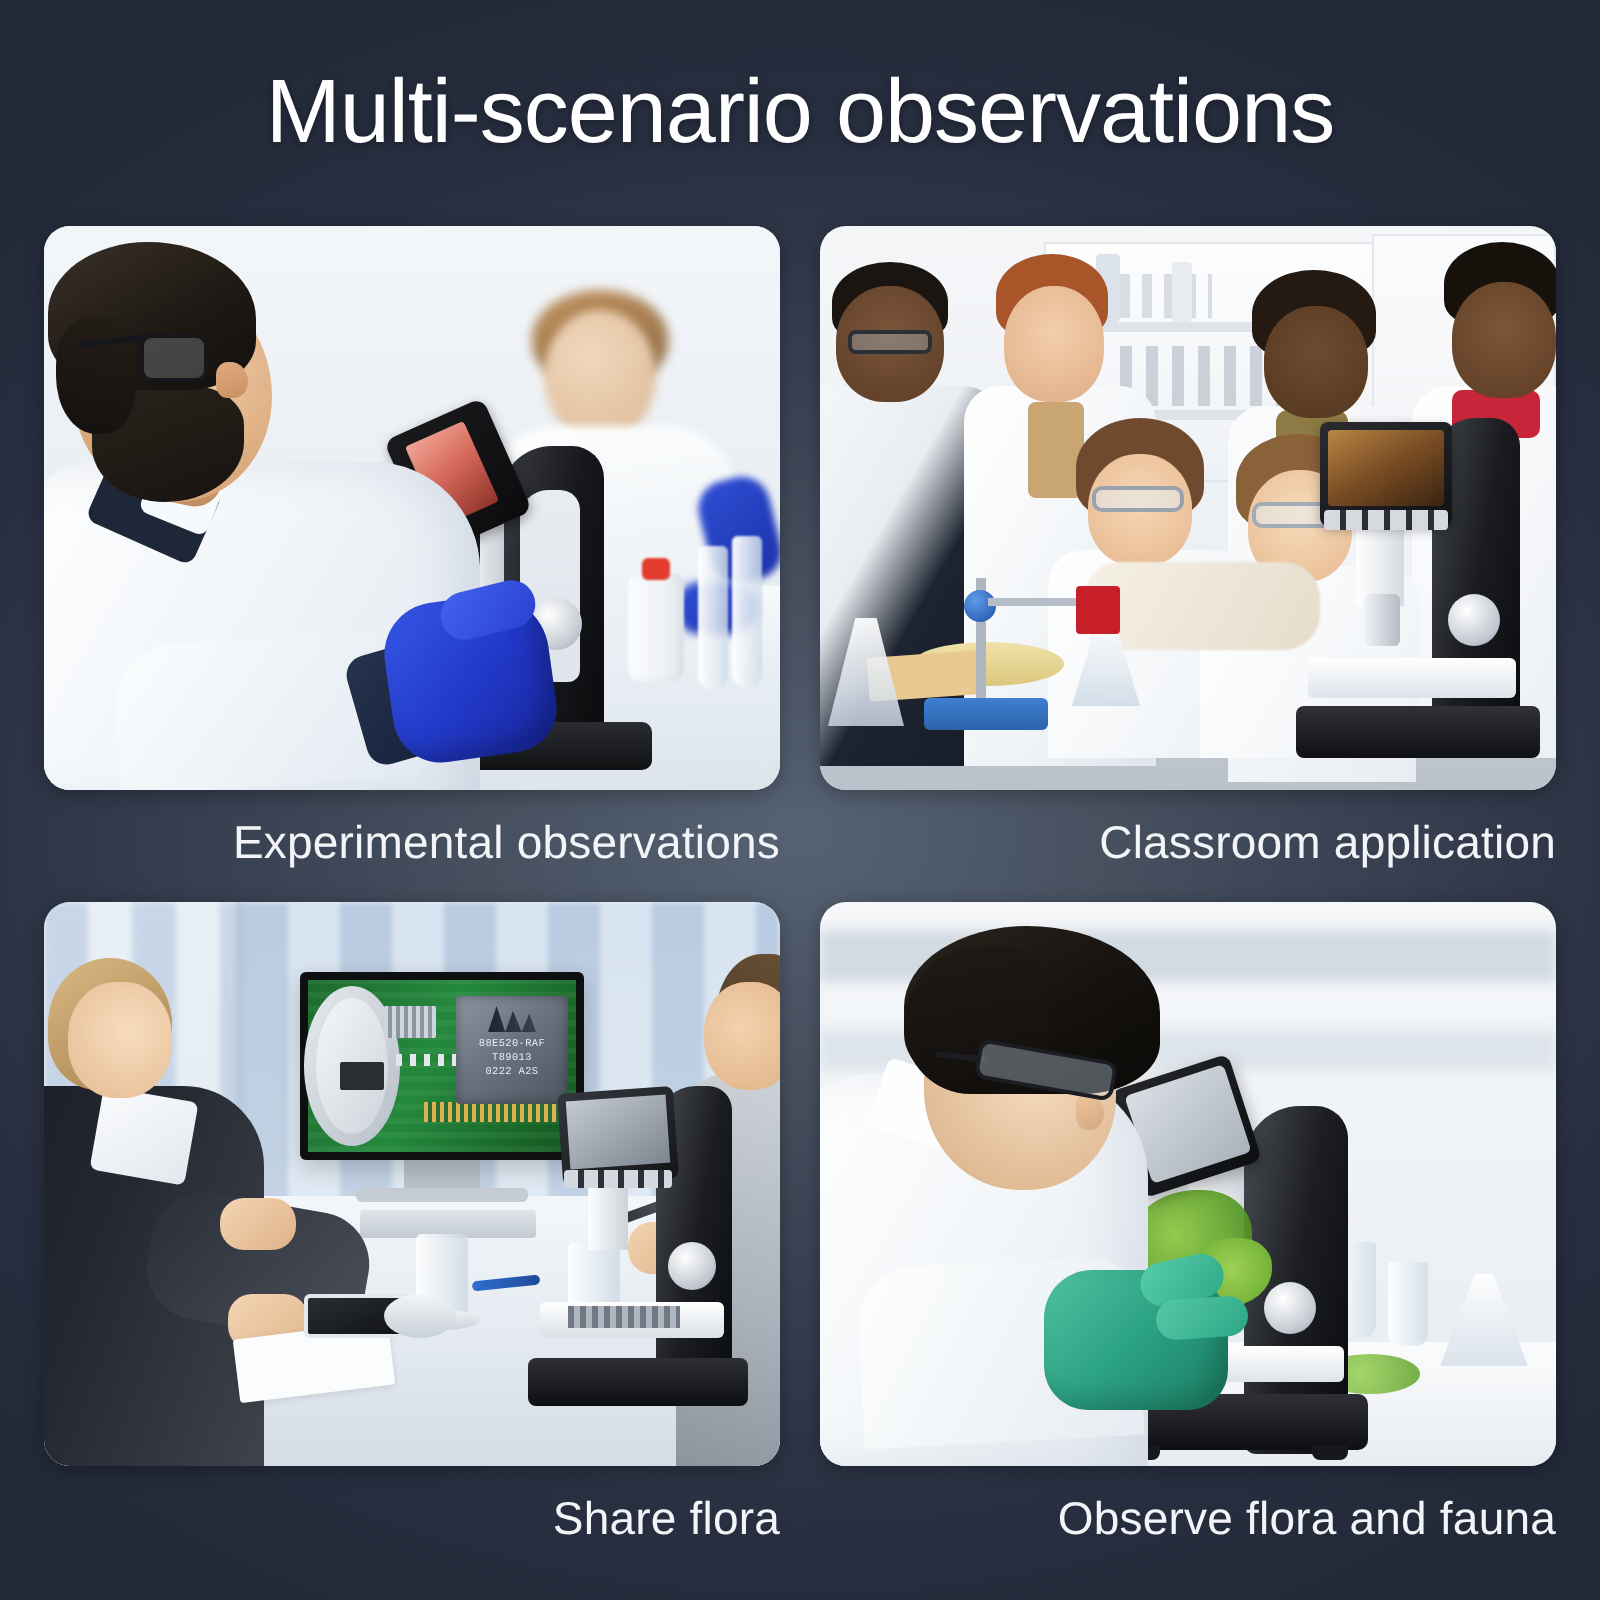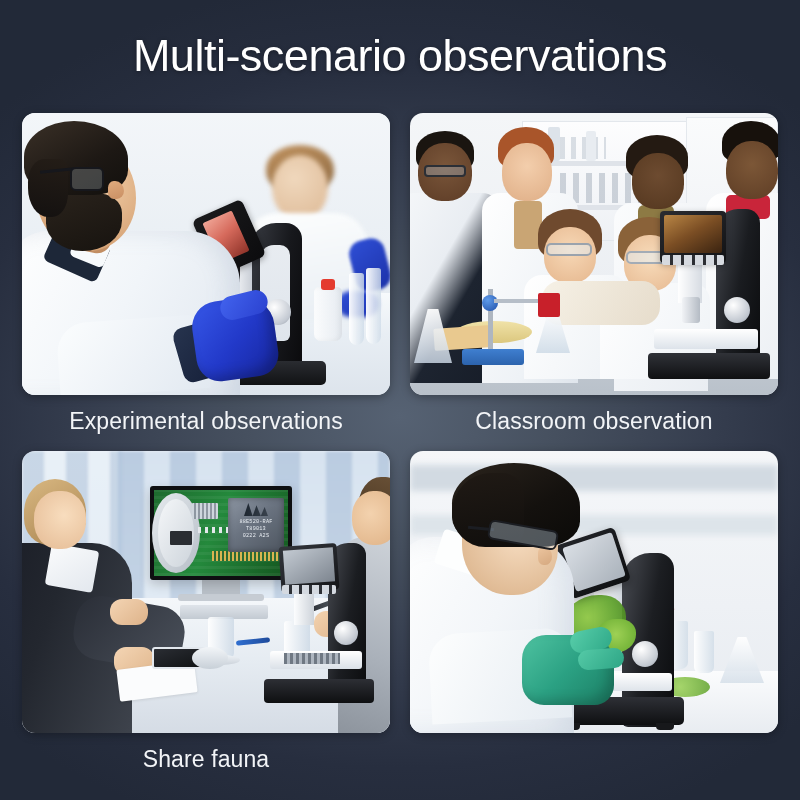--- a/index.html
+++ b/index.html
@@ -49,21 +49,21 @@
     width: 100%;
     height: 282px;
     border-radius: 13px;
     overflow: hidden;
     background: #e9eef3;
     box-shadow: 0 2px 10px rgba(0,0,0,0.30);
   }
 
   .caption {
     margin-top: 13px;
-    text-align: center;
+    text-align: right;
     font-size: 23px;
     font-weight: 400;
     color: #f2f4f7;
     letter-spacing: 0.1px;
   }
 
   
   .layer { position: absolute; }
 
   
@@ -587,21 +587,21 @@
       <div class="layer p2-ms-arm"></div>
       <div class="layer p2-ms-neck"></div>
       <div class="layer p2-ms-lens"></div>
       <div class="layer p2-ms-screen"></div>
       <div class="layer p2-ms-img"></div>
       <div class="layer p2-ms-btns"></div>
       <div class="layer p2-ms-knob"></div>
       <div class="layer p2-ms-stage"></div>
       <div class="layer p2-ms-base"></div>
     </div>
-    <div class="caption">Classroom observation</div>
+    <div class="caption">Classroom application</div>
   </div>
 
   <div class="cell">
     <div class="photo p3">
       <div class="layer p3-win"></div>
       <div class="layer p3-winL"></div>
       <div class="layer p3-table"></div>
 
       <div class="layer p3-mon-stand"></div>
       <div class="layer p3-mon-foot"></div>
@@ -649,21 +649,21 @@
       <div class="layer p3-ms-arm"></div>
       <div class="layer p3-ms-neck"></div>
       <div class="layer p3-ms-screen"></div>
       <div class="layer p3-ms-img"></div>
       <div class="layer p3-ms-btns"></div>
       <div class="layer p3-ms-knob"></div>
       <div class="layer p3-ms-stage"></div>
       <div class="layer p3-ms-slide"></div>
       <div class="layer p3-ms-base"></div>
     </div>
-    <div class="caption">Share fauna</div>
+    <div class="caption">Share flora</div>
   </div>
 
   <div class="cell">
     <div class="photo p4">
       <div class="layer p4-bg1"></div>
       <div class="layer p4-bg2"></div>
       <div class="layer p4-bench"></div>
 
       <div class="layer p4-red"></div>
       <div class="layer p4-flaskA"></div>
@@ -690,15 +690,16 @@
       <div class="layer p4-hair"></div>
       <div class="layer p4-hair2"></div>
       <div class="layer p4-nose"></div>
       <div class="layer p4-gog-arm"></div>
       <div class="layer p4-goggles"></div>
       <div class="layer p4-arm"></div>
       <div class="layer p4-glove"></div>
       <div class="layer p4-finger1"></div>
       <div class="layer p4-finger2"></div>
     </div>
+    <div class="caption">Observe flora and fauna</div>
   </div>
 
 </div>
 
 </body></html>

